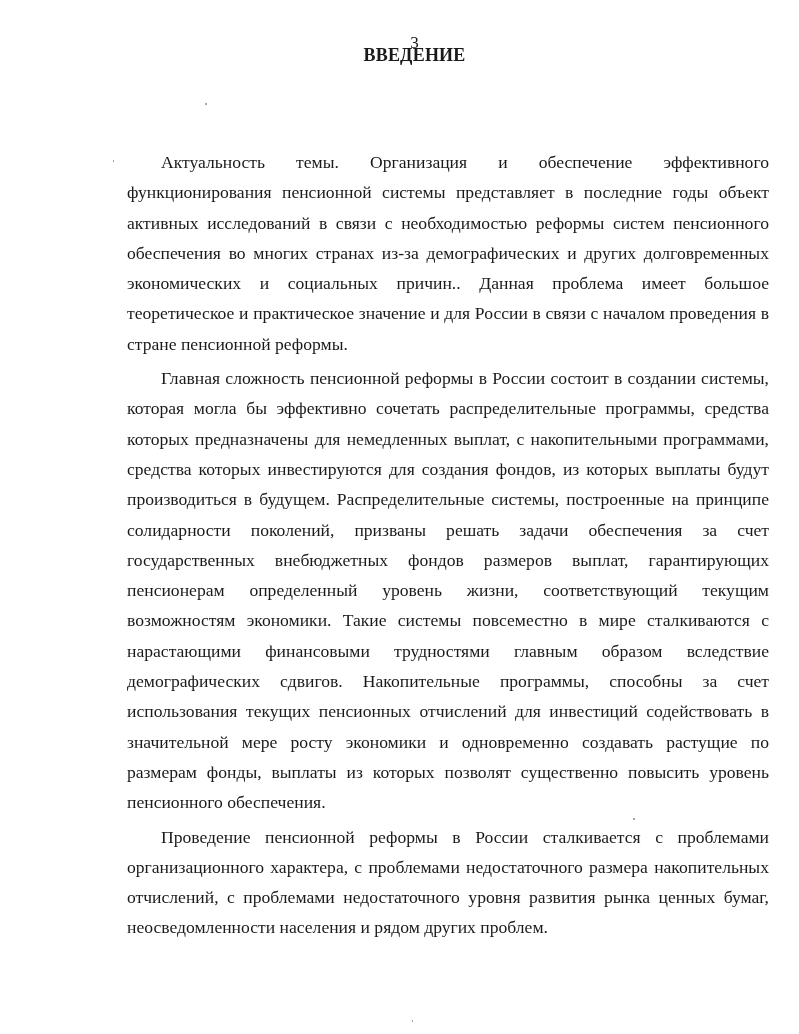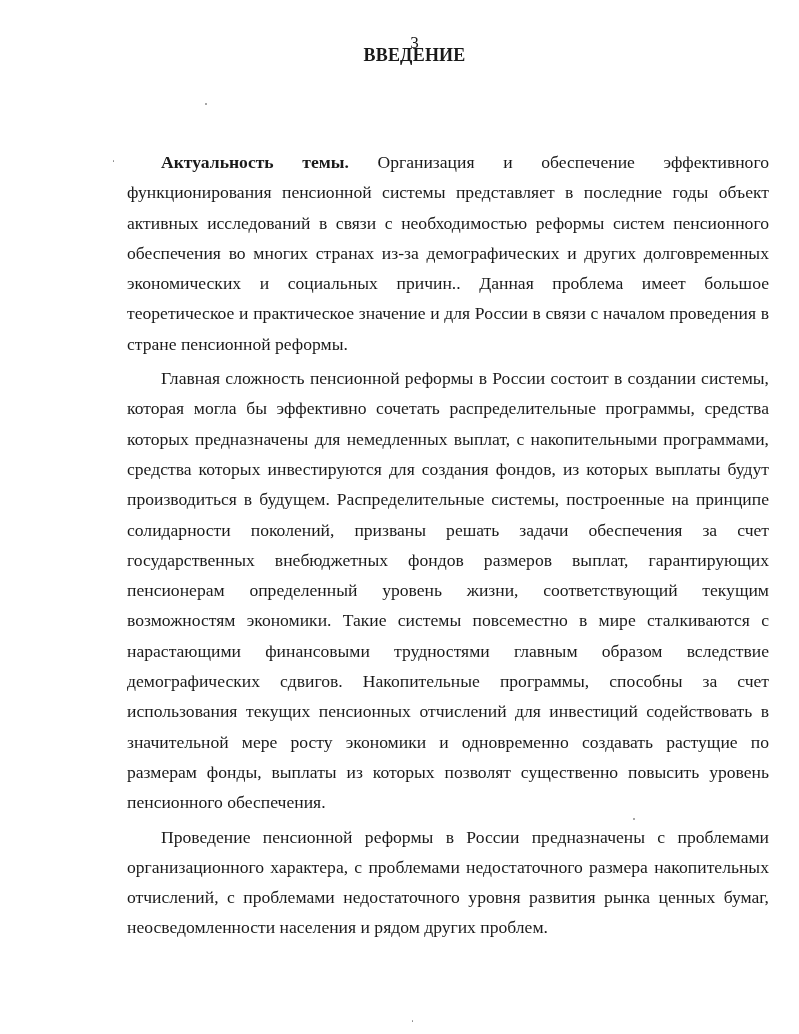--- a/index.html
+++ b/index.html
@@ -58,21 +58,21 @@
     }
     .para {
       margin: 0;
       text-indent: 34px;
       text-align: justify;
     }
     .para + .para {
       margin-top: 4px;
     }
     .bold {
-      font-weight: bold;
+      font-weight: normal;
     }
     .speck {
       position: absolute;
       width: 2px;
       height: 2px;
       background: #888;
       border-radius: 1px;
     }
   </style>
 </head>
@@ -80,21 +80,21 @@
 
 <div class="page">
 
   <div class="page-number">3</div>
 
   <div class="heading">ВВЕДЕНИЕ</div>
 
   <div class="body-text">
     <p class="para"><span class="bold">Актуальность темы.</span><span> Организация и обеспечение эффективного функционирования пенсионной системы представляет в последние годы объект активных исследований в связи с необходимостью реформы систем пенсионного обеспечения во многих странах из-за демографических и других долговременных экономических и социальных причин.. Данная проблема имеет большое теоретическое и практическое значение и для России в связи с началом проведения в стране пенсионной реформы.</span></p>
     <p class="para">Главная сложность пенсионной реформы в России состоит в создании системы, которая могла бы эффективно сочетать распределительные программы, средства которых предназначены для немедленных выплат, с накопительными программами, средства которых инвестируются для создания фондов, из которых выплаты будут производиться в будущем. Распределительные системы, построенные на принципе солидарности поколений, призваны решать задачи обеспечения за счет государственных внебюджетных фондов размеров выплат, гарантирующих пенсионерам определенный уровень жизни, соответствующий текущим возможностям экономики. Такие системы повсеместно в мире сталкиваются с нарастающими финансовыми трудностями главным образом вследствие демографических сдвигов. Накопительные программы, способны за счет использования текущих пенсионных отчислений для инвестиций содействовать в значительной мере росту экономики и одновременно создавать растущие по размерам фонды, выплаты из которых позволят существенно повысить уровень пенсионного обеспечения.</p>
-    <p class="para">Проведение пенсионной реформы в России предназначены с проблемами организационного характера, с проблемами недостаточного размера накопительных отчислений, с проблемами недостаточного уровня развития рынка ценных бумаг, неосведомленности населения и рядом других проблем.</p>
+    <p class="para">Проведение пенсионной реформы в России сталкивается с проблемами организационного характера, с проблемами недостаточного размера накопительных отчислений, с проблемами недостаточного уровня развития рынка ценных бумаг, неосведомленности населения и рядом других проблем.</p>
   </div>
 
   <div class="speck" style="left:205px; top:103px;"></div>
   <div class="speck" style="left:113px; top:160px; width:1px; height:2px;"></div>
   <div class="speck" style="left:633px; top:818px;"></div>
   <div class="speck" style="left:412px; top:1020px; width:1px;"></div>
 
 </div>
 
 </body></html>

